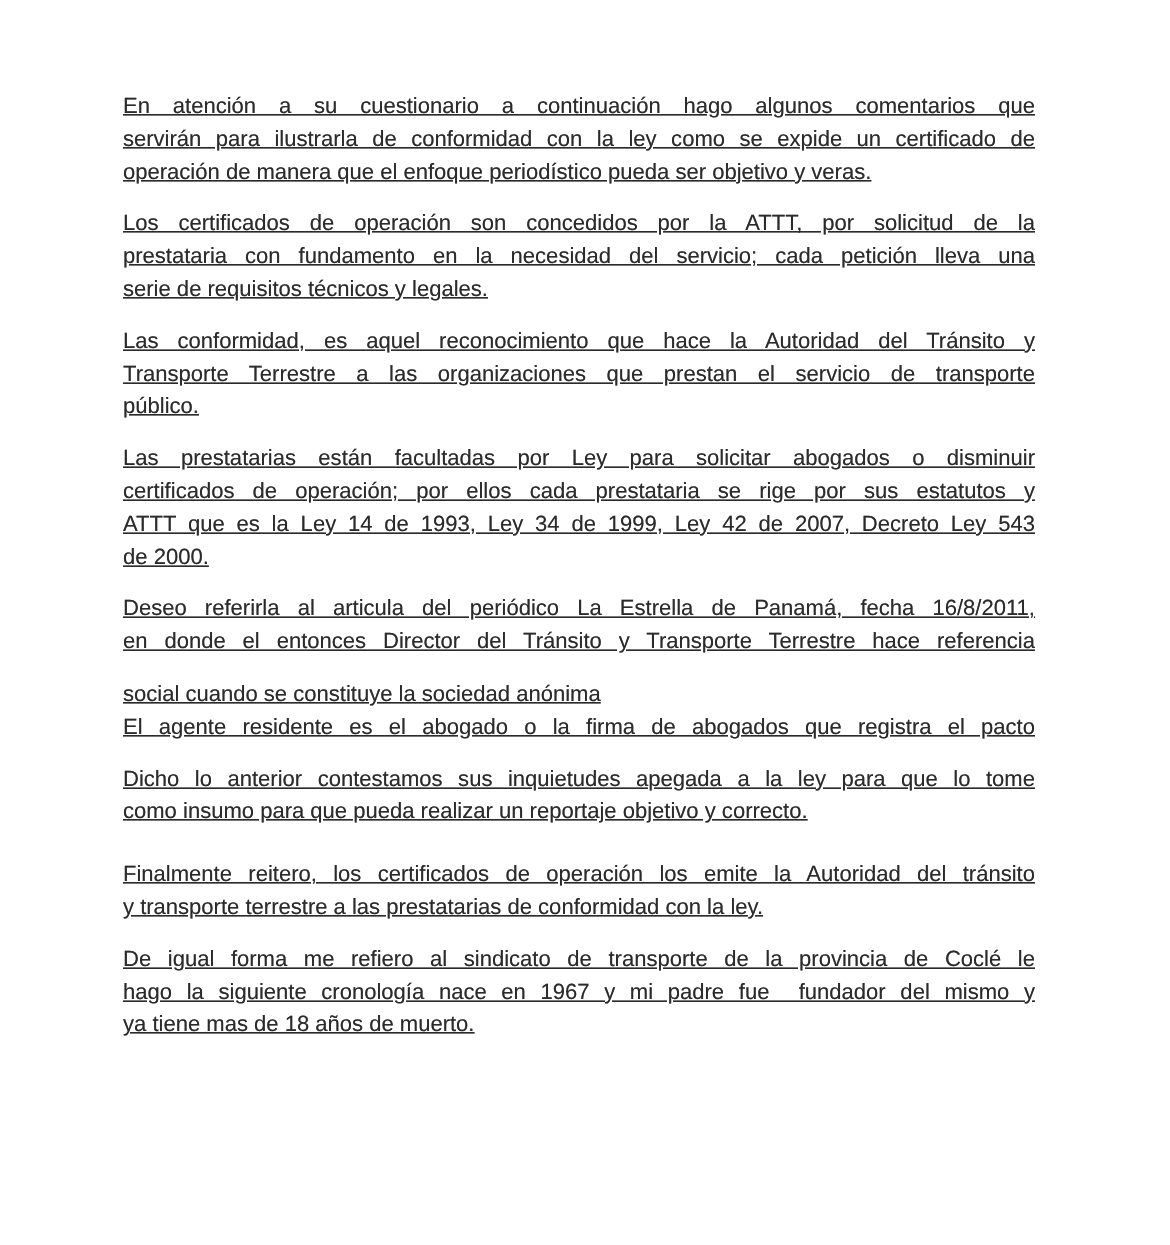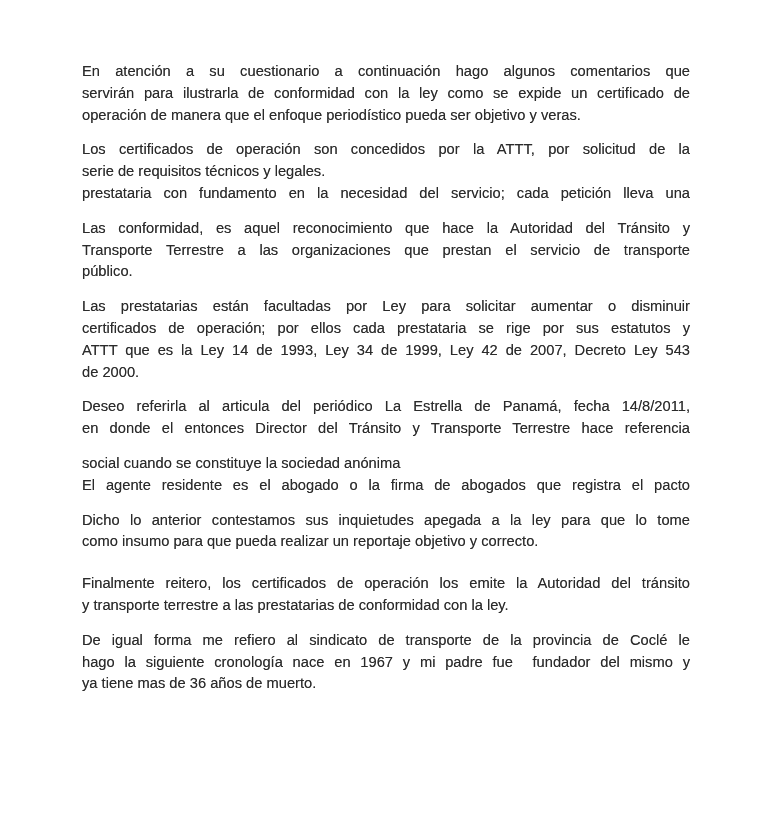--- a/index.html
+++ b/index.html
@@ -28,58 +28,59 @@
     margin: 0 0 13px 0;
   }
   .para.extra-gap {
     margin-top: 20px;
   }
   
   .line {
     display: block;
     text-align: justify;
     text-align-last: justify;
+    text-decoration: underline;
   }
   .line.last {
     text-align-last: left;
   }
 </style>
 </head>
 <body>
 
 <div class="page" style="background: rgb(255, 255, 255);">
   <div class="content" style="color: rgb(43, 43, 43);">
 
     <p class="para">
       <span class="line">En atención a su cuestionario a continuación hago algunos comentarios que</span>
       <span class="line">servirán para ilustrarla de conformidad con la ley como se expide un certificado de</span>
       <span class="line last">operación de manera que el enfoque periodístico pueda ser objetivo y veras.</span>
     </p>
 
     <p class="para">
       <span class="line">Los certificados de operación son concedidos por la ATTT, por solicitud de la</span>
+      <span class="line">prestataria con fundamento en la necesidad del servicio; cada petición lleva una</span>
       <span class="line last">serie de requisitos técnicos y legales.</span>
-      <span class="line">prestataria con fundamento en la necesidad del servicio; cada petición lleva una</span>
     </p>
 
     <p class="para">
       <span class="line">Las conformidad, es aquel reconocimiento que hace la Autoridad del Tránsito y</span>
       <span class="line">Transporte Terrestre a las organizaciones que prestan el servicio de transporte</span>
       <span class="line last">público.</span>
     </p>
 
     <p class="para">
-      <span class="line">Las prestatarias están facultadas por Ley para solicitar aumentar o disminuir</span>
+      <span class="line">Las prestatarias están facultadas por Ley para solicitar abogados o disminuir</span>
       <span class="line">certificados de operación; por ellos cada prestataria se rige por sus estatutos y</span>
       <span class="line">ATTT que es la Ley 14 de 1993, Ley 34 de 1999, Ley 42 de 2007, Decreto Ley 543</span>
       <span class="line last">de 2000.</span>
     </p>
 
     <p class="para">
-      <span class="line">Deseo referirla al articula del periódico La Estrella de Panamá, fecha 14/8/2011,</span>
+      <span class="line">Deseo referirla al articula del periódico La Estrella de Panamá, fecha 16/8/2011,</span>
       <span class="line">en donde el entonces Director del Tránsito y Transporte Terrestre hace referencia</span>
     </p>
 
     <p class="para">
       <span class="line last">social cuando se constituye la sociedad anónima</span>
       <span class="line">El agente residente es el abogado o la firma de abogados que registra el pacto</span>
     </p>
 
     <p class="para">
       <span class="line">Dicho lo anterior contestamos sus inquietudes apegada a la ley para que lo tome</span>
@@ -87,17 +88,17 @@
     </p>
 
     <p class="para extra-gap">
       <span class="line">Finalmente reitero, los certificados de operación los emite la Autoridad del tránsito</span>
       <span class="line last">y transporte terrestre a las prestatarias de conformidad con la ley.</span>
     </p>
 
     <p class="para">
       <span class="line">De igual forma me refiero al sindicato de transporte de la provincia de Coclé le</span>
       <span class="line">hago la siguiente cronología nace en 1967 y mi padre fue&nbsp; fundador del mismo y</span>
-      <span class="line last">ya tiene mas de 36 años de muerto.</span>
+      <span class="line last">ya tiene mas de 18 años de muerto.</span>
     </p>
 
   </div>
 </div>
 
 </body></html>

